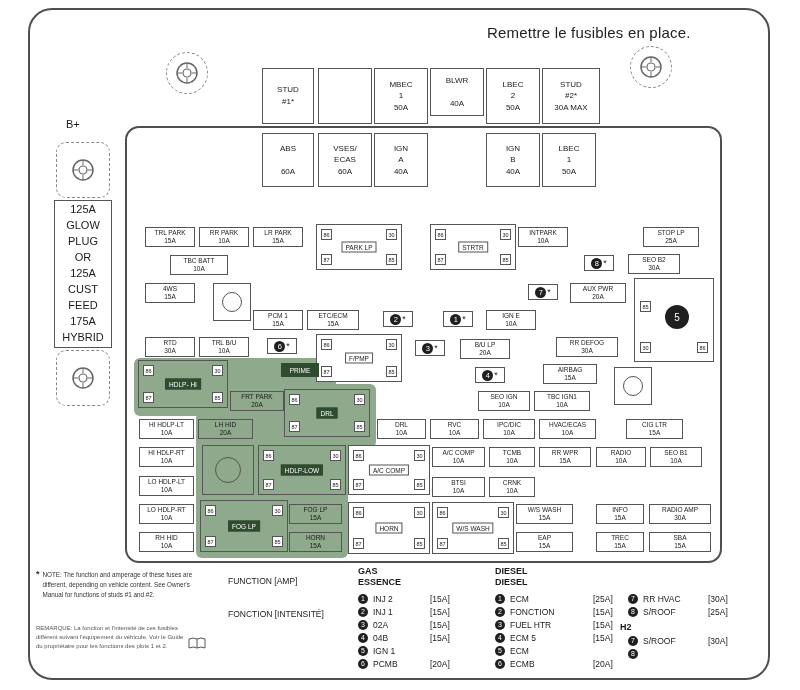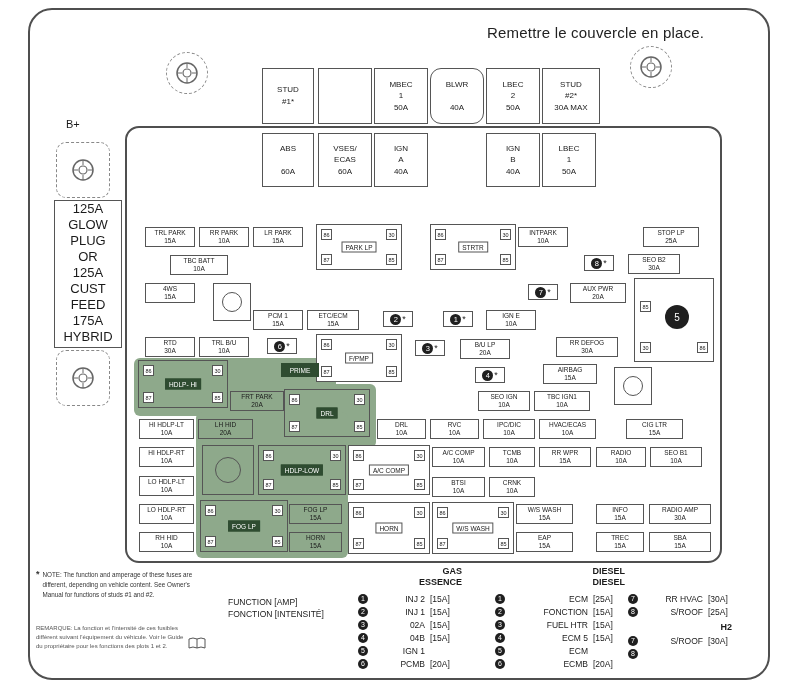--- a/index.html
+++ b/index.html
@@ -6,22 +6,22 @@
   body { background:#fff; font-family:"Liberation Sans", sans-serif; color:#1a1a1a; }
   .stage { position:relative; width:800px; height:690px; background:#fff; overflow:hidden; }
   .outer-border { position:absolute; left:28px; top:8px; width:742px; height:672px;
                   border:2px solid #4f4f4f; border-radius:24px; }
   .hdr { position:absolute; top:24px; font-size:15px; color:#222; letter-spacing:.2px; }
   .main-box { position:absolute; left:125px; top:126px; width:597px; height:437px;
               border:2px solid #4f4f4f; border-radius:14px; }
   .hl { position:absolute; background:var(--highlight,#8ea98b); border-radius:6px; }
   .bplus { position:absolute; left:66px; top:118px; font-size:11px; }
   .preline { white-space:pre-line; }
-  .left-panel { position:absolute; left:54px; top:200px; width:68px; height:148px;
-                border:1.5px solid #555; font-size:13px; line-height:16px; text-align:center;
+  .left-panel { position:absolute; left:54px; top:200px; width:58px; height:148px;
+                border:1.5px solid #555; font-size:11px; line-height:16px; text-align:center;
                 white-space:pre-line; }
   .bolt-box { position:absolute; border:1.5px dashed #888; display:flex; align-items:center; justify-content:center; border-radius:10px; background:#fff; }
   .bolt-box.round { border-radius:50%; }
   .topfuse { position:absolute; border:1.5px solid #555; background:#fff; display:flex;
              align-items:center; justify-content:center; text-align:center; font-size:8px;
              line-height:1.45; white-space:pre-line; }
   .fuse { position:absolute; border:1px solid #555; display:flex; flex-direction:column;
           align-items:center; justify-content:center; text-align:center; font-size:6.5px; line-height:1.25; }
   .fuse span { white-space:nowrap; }
   .relay { position:absolute; border:1px solid #555; background:#fff; }
@@ -39,42 +39,42 @@
   .dot { width:11px; height:11px; border-radius:50%; background:var(--marker,#1f1f1f); color:#fff;
          font-size:7.5px; display:flex; align-items:center; justify-content:center; flex:0 0 auto; }
   .mstar { font-size:9px; }
   .breaker { position:absolute; border:1px solid #555; display:flex; align-items:center; justify-content:center; }
   .circ { width:20px; height:20px; border:1.5px solid #555; border-radius:50%; }
   .breaker.big .circ { width:26px; height:26px; }
   .socket { position:absolute; left:634px; top:278px; width:80px; height:84px; border:1px solid #555; }
   .socket .dot-big { position:absolute; left:30px; top:26px; width:24px; height:24px; border-radius:50%;
                      background:var(--marker,#1f1f1f); color:#fff; font-size:10px;
                      display:flex; align-items:center; justify-content:center; }
-  .leg-title { position:absolute; text-align:right; font-weight:bold; font-size:9px;
+  .leg-title { position:absolute; text-align:left; font-weight:bold; font-size:9px;
                white-space:pre-line; line-height:1.25; }
   .leg-col { position:absolute; display:flex; flex-direction:column; gap:2px; }
   .leg-row { display:flex; align-items:center; gap:5px; font-size:8.5px; height:11px; }
   .leg-row .dot { width:10px; height:10px; font-size:7px; }
-  .leg-row .lbl { flex:1; text-align:right; white-space:nowrap; }
+  .leg-row .lbl { flex:1; text-align:left; white-space:nowrap; }
   .leg-row .amp { min-width:32px; text-align:left; white-space:nowrap; }
   .func-label { position:absolute; left:228px; font-size:8.5px; }
   .note { position:absolute; left:36px; top:570px; width:164px; font-size:6.3px; line-height:1.55;
           color:#333; display:flex; gap:3px; }
   .note .star { font-weight:bold; font-size:9px; line-height:1; }
   .remarque { position:absolute; left:36px; top:624px; width:148px; font-size:6px; line-height:1.5; color:#555; }
   .book { position:absolute; left:188px; top:636px; }
 </style>
 </head>
 <body>
 
 <div class="stage">
 
   <div class="outer-border"></div>
 
-  <div class="hdr preline" style="left:487px">Remettre le couvercle en place.</div>
+  <div class="hdr preline" style="left:487px">Remettre le fusibles en place.</div>
 
   <div class="bolt-box round" style="left:166px;top:52px;width:42px;height:42px">
     <svg width="26" height="26" viewBox="0 0 26 26">
         <circle cx="13" cy="13" r="10" fill="none" stroke="#666" stroke-width="1.5"></circle>
         <circle cx="13" cy="13" r="4" fill="none" stroke="#666" stroke-width="1.2"></circle>
         <path d="M13 3v5M13 18v5M3 13h5M18 13h5" stroke="#666" stroke-width="1"></path>
       </svg>
   </div>
   <div class="bolt-box round" style="left:630px;top:46px;width:42px;height:42px">
     <svg width="26" height="26" viewBox="0 0 26 26">
@@ -120,21 +120,21 @@
 
       <div class="topfuse" style="left: 262px; top: 68px; width: 52px; height: 56px;">STUD
 #1*</div>
 
       <div class="topfuse" style="left: 318px; top: 68px; width: 54px; height: 56px;"></div>
 
       <div class="topfuse" style="left: 374px; top: 68px; width: 54px; height: 56px;">MBEC
 1
 50A</div>
 
-      <div class="topfuse" style="left: 430px; top: 68px; width: 54px; height: 56px; border-radius: 11px;">BLWR
+      <div class="topfuse" style="left: 430px; top: 68px; width: 54px; height: 48px;">BLWR
 
 40A</div>
 
       <div class="topfuse" style="left: 486px; top: 68px; width: 54px; height: 56px;">LBEC
 2
 50A</div>
 
       <div class="topfuse" style="left: 542px; top: 68px; width: 58px; height: 56px;">STUD
 #2*
 30A MAX</div>
@@ -546,21 +546,21 @@
     <span class="preline">NOTE: The function and amperage of these fuses are different, depending on vehicle content. See Owner's Manual for functions of studs #1 and #2.</span>
   </div>
   <div class="remarque preline">REMARQUE: La fonction et l'intensité de ces fusibles diffèrent suivant l'équipement du véhicule. Voir le Guide du propriétaire pour les fonctions des plots 1 et 2.</div>
   <span class="book">
     <svg width="18" height="13" viewBox="0 0 18 13">
         <path d="M1 2 Q5 0 9 2 Q13 0 17 2 V11 Q13 9 9 11 Q5 9 1 11 Z" fill="none" stroke="#555" stroke-width="1"></path>
         <path d="M9 2 V11" stroke="#555" stroke-width="1"></path>
       </svg>
   </span>
 
-  <div class="func-label preline" style="top:597px">FUNCTION [AMP]</div>
+  <div class="func-label preline" style="top:576px">FUNCTION [AMP]</div>
   <div class="func-label preline" style="top:609px">FONCTION [INTENSITÉ]</div>
 
   <div class="leg-title preline" style="left:358px;top:566px;width:104px">GAS
 ESSENCE</div>
   <div class="leg-title preline" style="left:495px;top:566px;width:130px">DIESEL
 DIESEL</div>
   <div class="leg-title preline" style="left:620px;top:622px;width:112px">H2</div>
 
   <div class="leg-col" style="left:358px;top:593px;width:104px">
 

